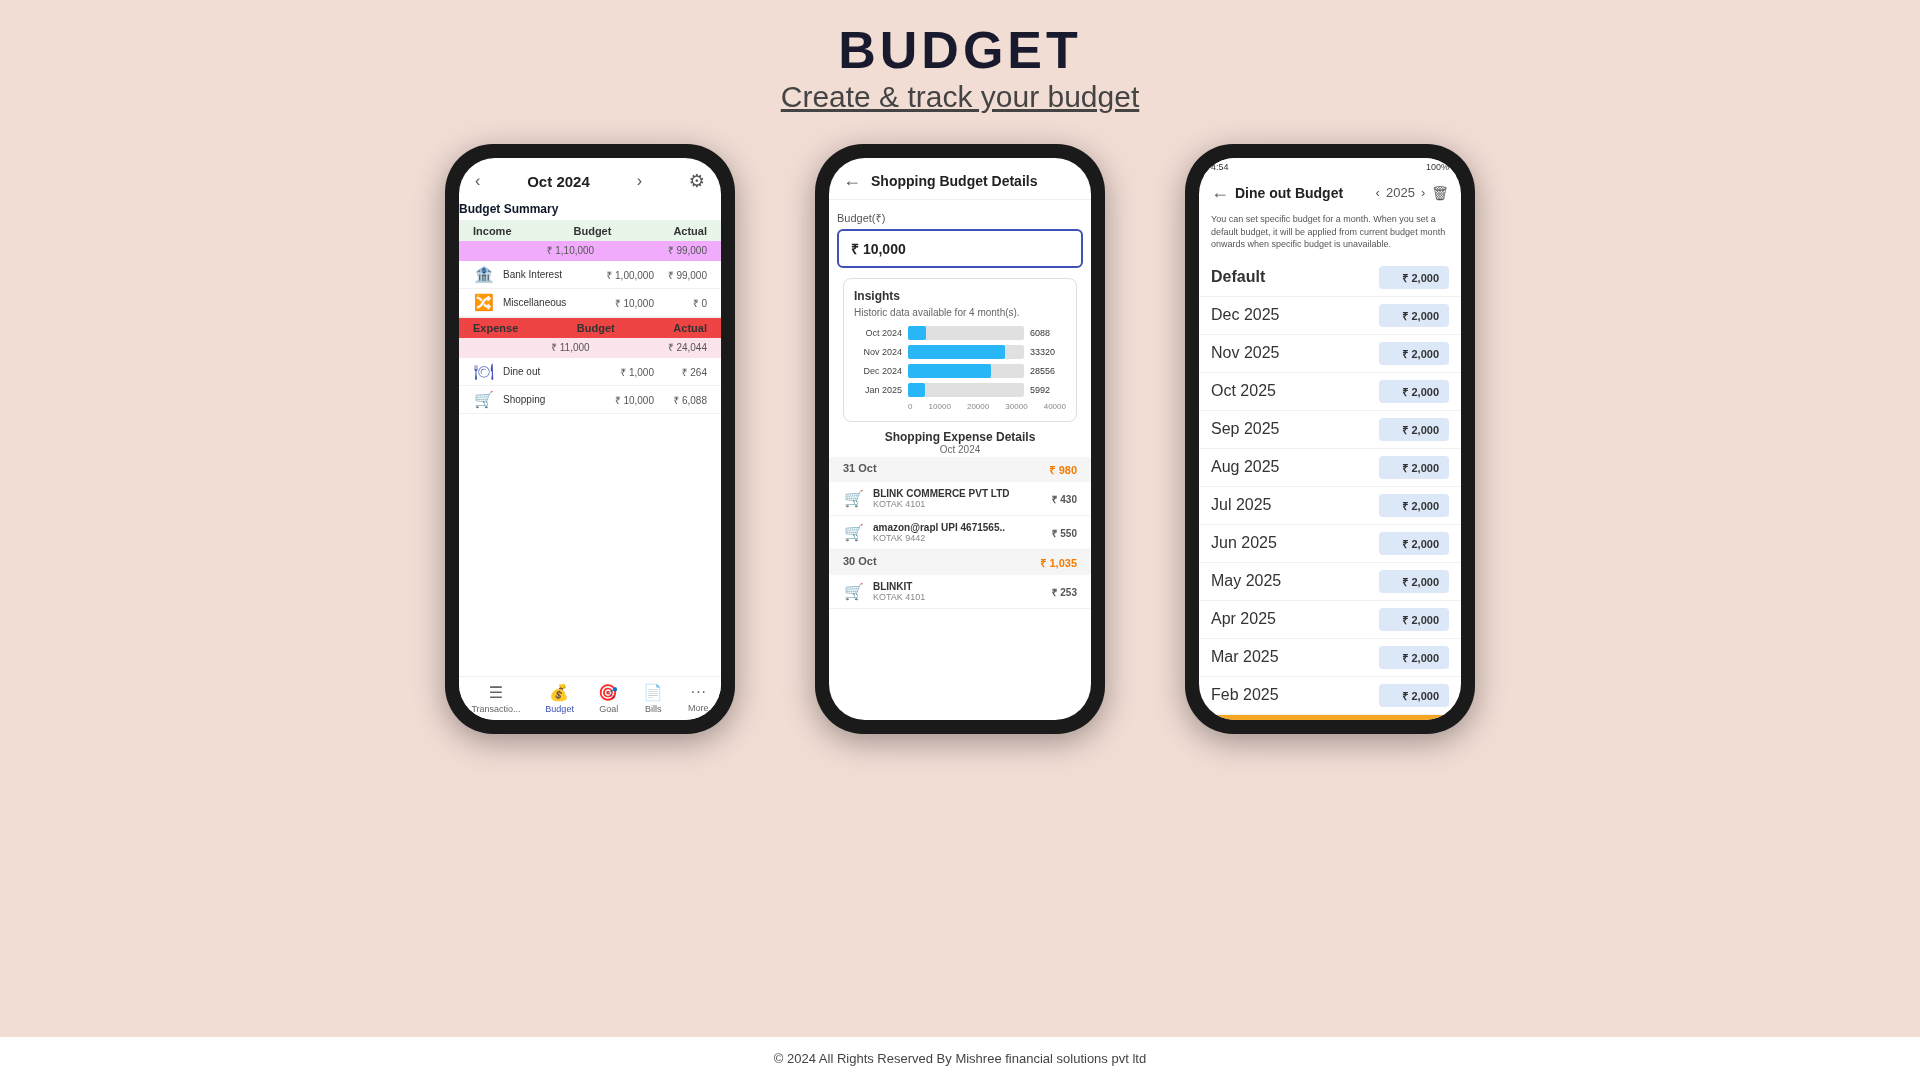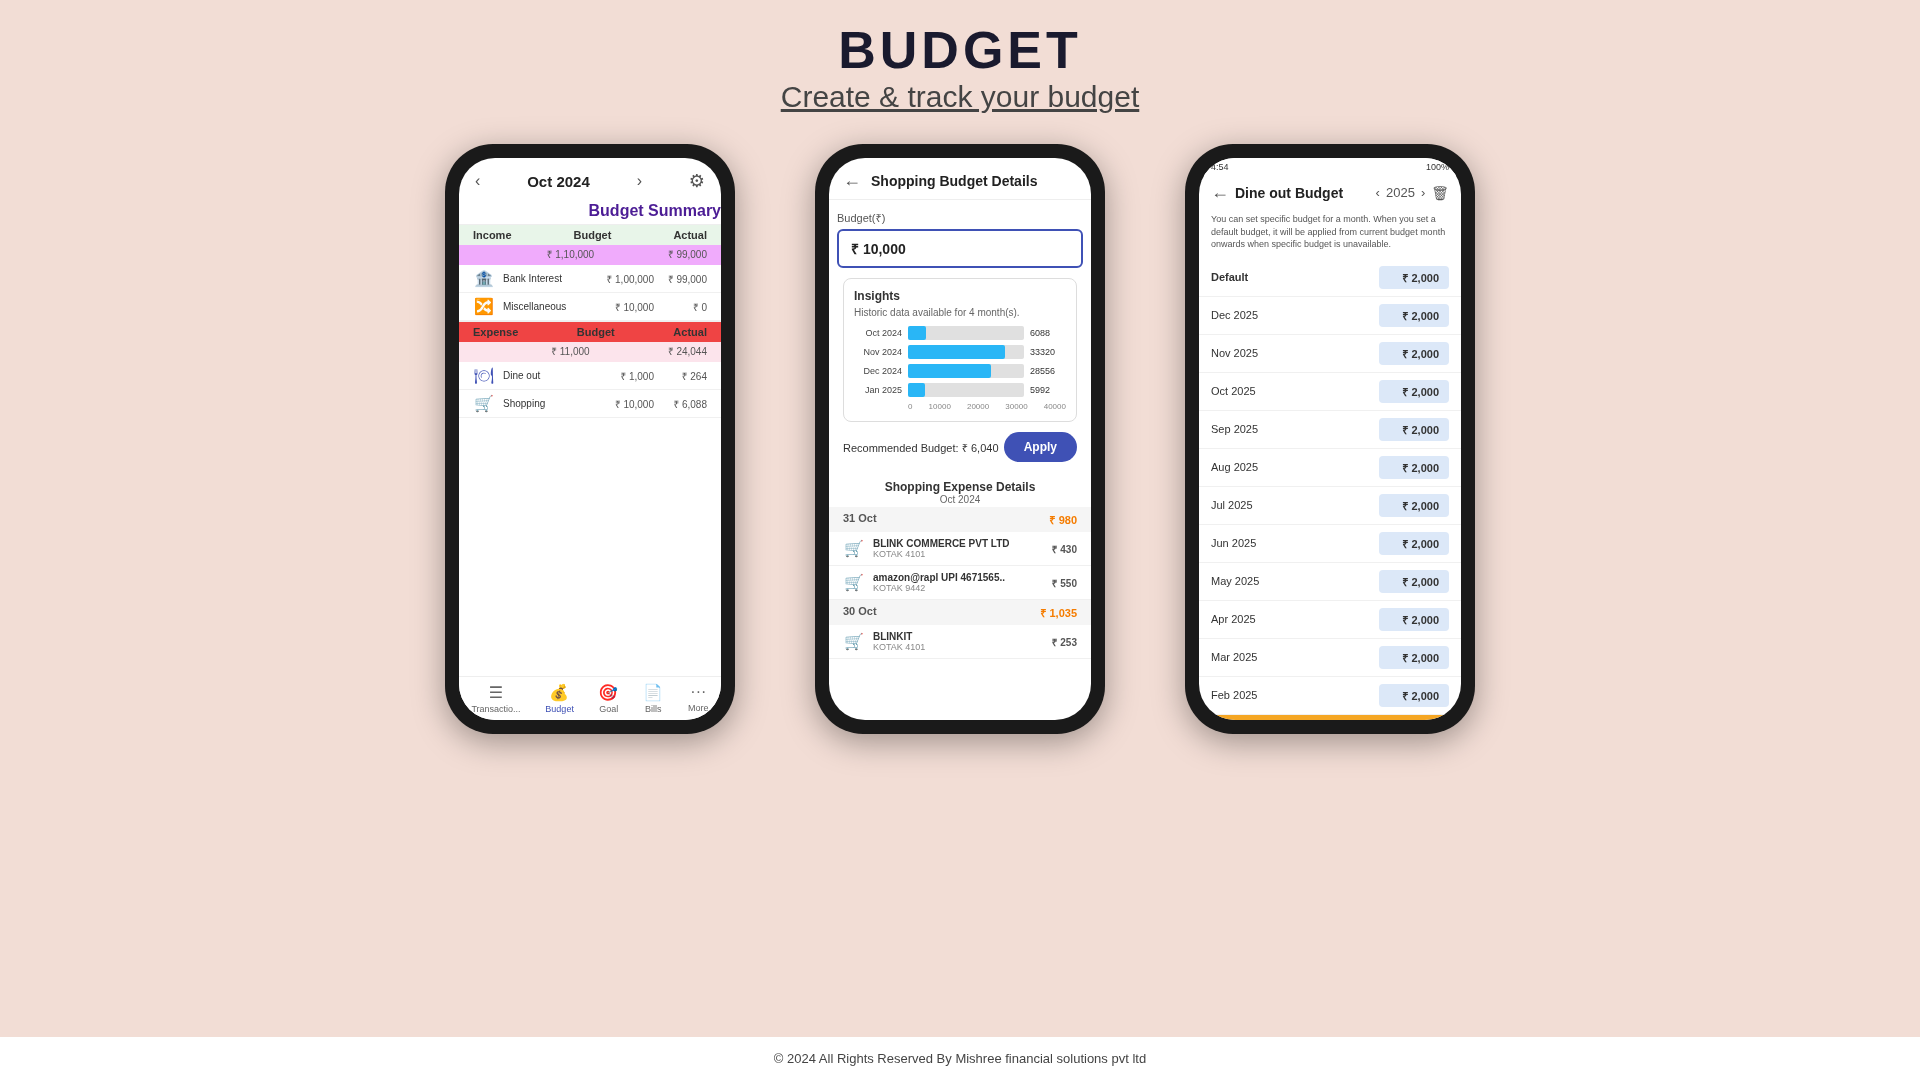--- a/index.html
+++ b/index.html
@@ -74,24 +74,24 @@
       font-size: 16px;
       color: #555;
       cursor: pointer;
     }
     .gear-icon {
       font-size: 18px;
       color: #555;
     }
 
     .p1-summary-title {
-      text-align: right;
-      font-size: 16px;
+      text-align: left;
+      font-size: 12px;
       font-weight: 700;
-      color: #4c1d95;
+      color: #0f172a;
       padding: 4px 0;
     }
 
     
     .donut-section {
       display: flex;
       align-items: center;
       justify-content: center;
       padding: 8px 12px;
       gap: 16px;
@@ -397,21 +397,21 @@
       padding: 7px 12px;
       border-bottom: 1px solid #f0f0f0;
     }
     .budget-list-row.default-row {
       background: #fff;
     }
     .budget-list-row.highlight-row {
       background: #f5a623;
     }
     .budget-list-label {
-      font-size: 11px;
+      font-size: 16px;
       color: #333;
     }
     .budget-list-row.default-row .budget-list-label { font-weight: 700; }
     .budget-list-value-box {
       background: #dce8f8;
       border-radius: 4px;
       padding: 4px 10px;
       font-size: 11px;
       color: #333;
       font-weight: 600;
@@ -585,24 +585,20 @@
           </div>
         <div class="bar-axis">
           <span>0</span>
             <span>10000</span>
             <span>20000</span>
             <span>30000</span>
             <span>40000</span>
         </div>
       </div>
 
-      <div class="recommend-row">
-        <span class="recommend-text">Recommended Budget: ₹ 6,040</span>
-        <button class="apply-btn">Apply</button>
-      </div>
 
       <div class="expense-details-section">
         <div class="expense-details-header">
           <div class="expense-details-title">Shopping Expense Details</div>
           <div class="expense-details-month">Oct 2024</div>
         </div>
 
         <div class="expense-date-row">
           <span class="expense-date">31 Oct</span>
           <span class="expense-total">₹ 980</span>

